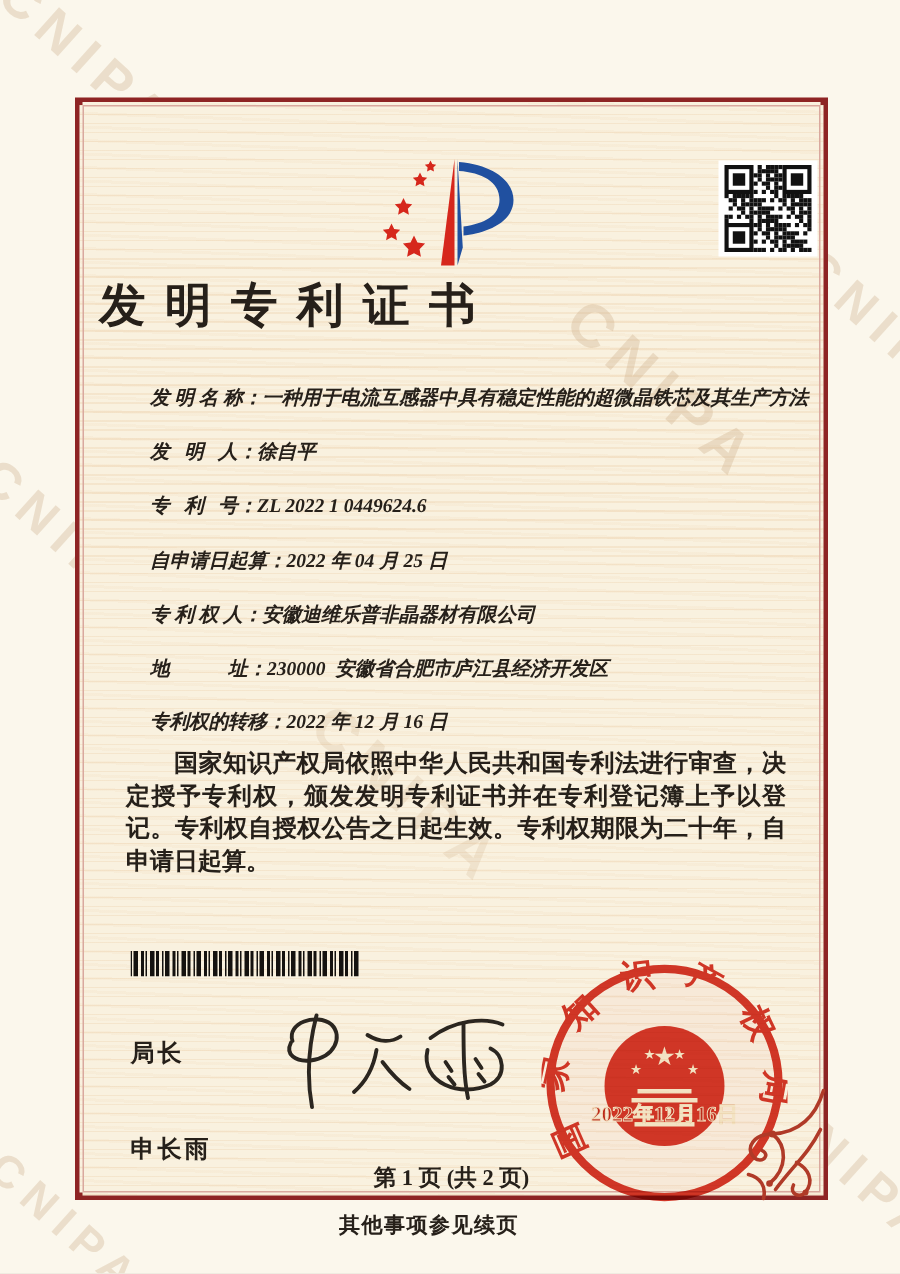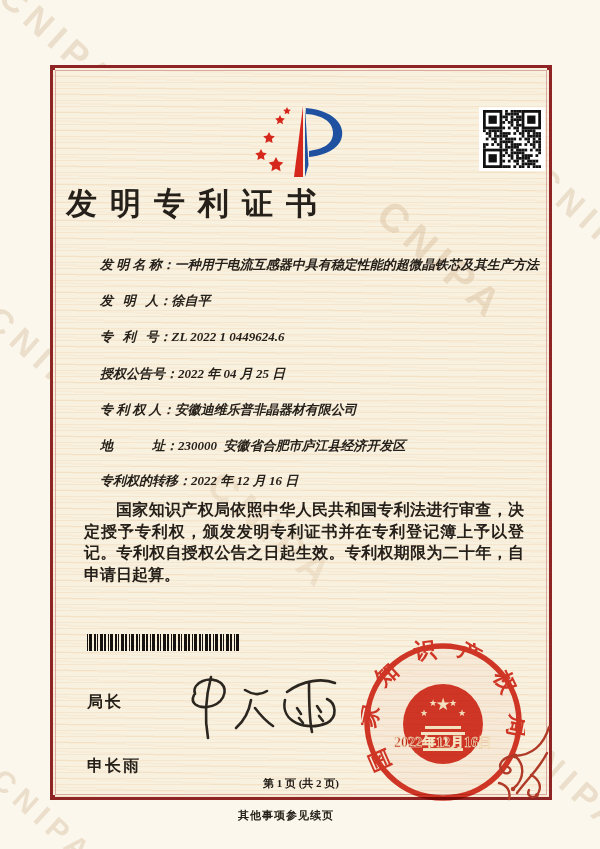--- a/index.html
+++ b/index.html
@@ -29,23 +29,23 @@
   .grantwrap{width:460px;}
   .body{left:31px;top:431px;width:440px;font-size:16px;line-height:21.5px;
         text-align:justify;font-weight:600;}
   .body p{margin:0;text-indent:2em;}
   .barcode{left:34px;top:566px;}
   .signer{left:34px;font-size:16px;font-weight:700;letter-spacing:2px;}
   .s1{top:624px}.s2{top:688px}
   .sig{left:122px;top:600px;}
   .seal{left:308px;top:572px;mix-blend-mode:multiply;}
   .flourish{right:-4px;bottom:-6px;}
-  .pageno{left:18px;top:708px;width:460px;text-align:center;font-size:11px;font-weight:600;}
+  .pageno{left:18px;top:708px;width:460px;text-align:center;font-size:15px;font-weight:600;}
   .contnote{position:absolute;left:50px;top:808px;width:472px;text-align:center;
-            font-size:11px;font-weight:600;letter-spacing:1px;z-index:2;}
+            font-size:14px;font-weight:600;letter-spacing:1px;z-index:2;}
   .cornerdot{position:absolute;width:4px;height:4px;background:#8E2424;z-index:3;}
 </style>
 </head>
 <body>
 
 <div class="page">
 
   <span class="wm" style="left:-14px;top:18px;font-size:36px;">CNIPA</span>
   <span class="wm" style="left:-26px;top:340px;font-size:34px;">CNIPA</span>
   <span class="wm" style="left:520px;top:200px;font-size:34px;">CNIPA</span>
@@ -262,21 +262,21 @@
     <div class="fitem frow r0">
       <span class="flabel">发 明 名 称：</span><span class="fval">一种用于电流互感器中具有稳定性能的超微晶铁芯及其生产方法</span>
     </div>
     <div class="fitem frow r1">
       <span class="flabel">发   明   人：</span><span class="fval">徐自平</span>
     </div>
     <div class="fitem frow r2">
       <span class="flabel">专   利   号：</span><span class="fval">ZL 2022 1 0449624.6</span>
     </div>
     <div class="fitem frow r3">
-      <span class="flabel">授权公告号：</span><span class="fval">2022 年 04 月 25 日</span>
+      <span class="flabel">自申请日起算：</span><span class="fval">2022 年 04 月 25 日</span>
     </div>
     <div class="fitem frow r4">
       <span class="flabel">专 利 权 人：</span><span class="fval">安徽迪维乐普非晶器材有限公司</span>
     </div>
     <div class="fitem frow r5">
       <span class="flabel">地　　　址：</span><span class="fval">230000  安徽省合肥市庐江县经济开发区</span>
     </div>
     <div class="fitem frow r6 grantwrap">
       <span class="flabel">专利权的转移：</span><span class="fval">2022 年 12 月 16 日</span>
     </div>

